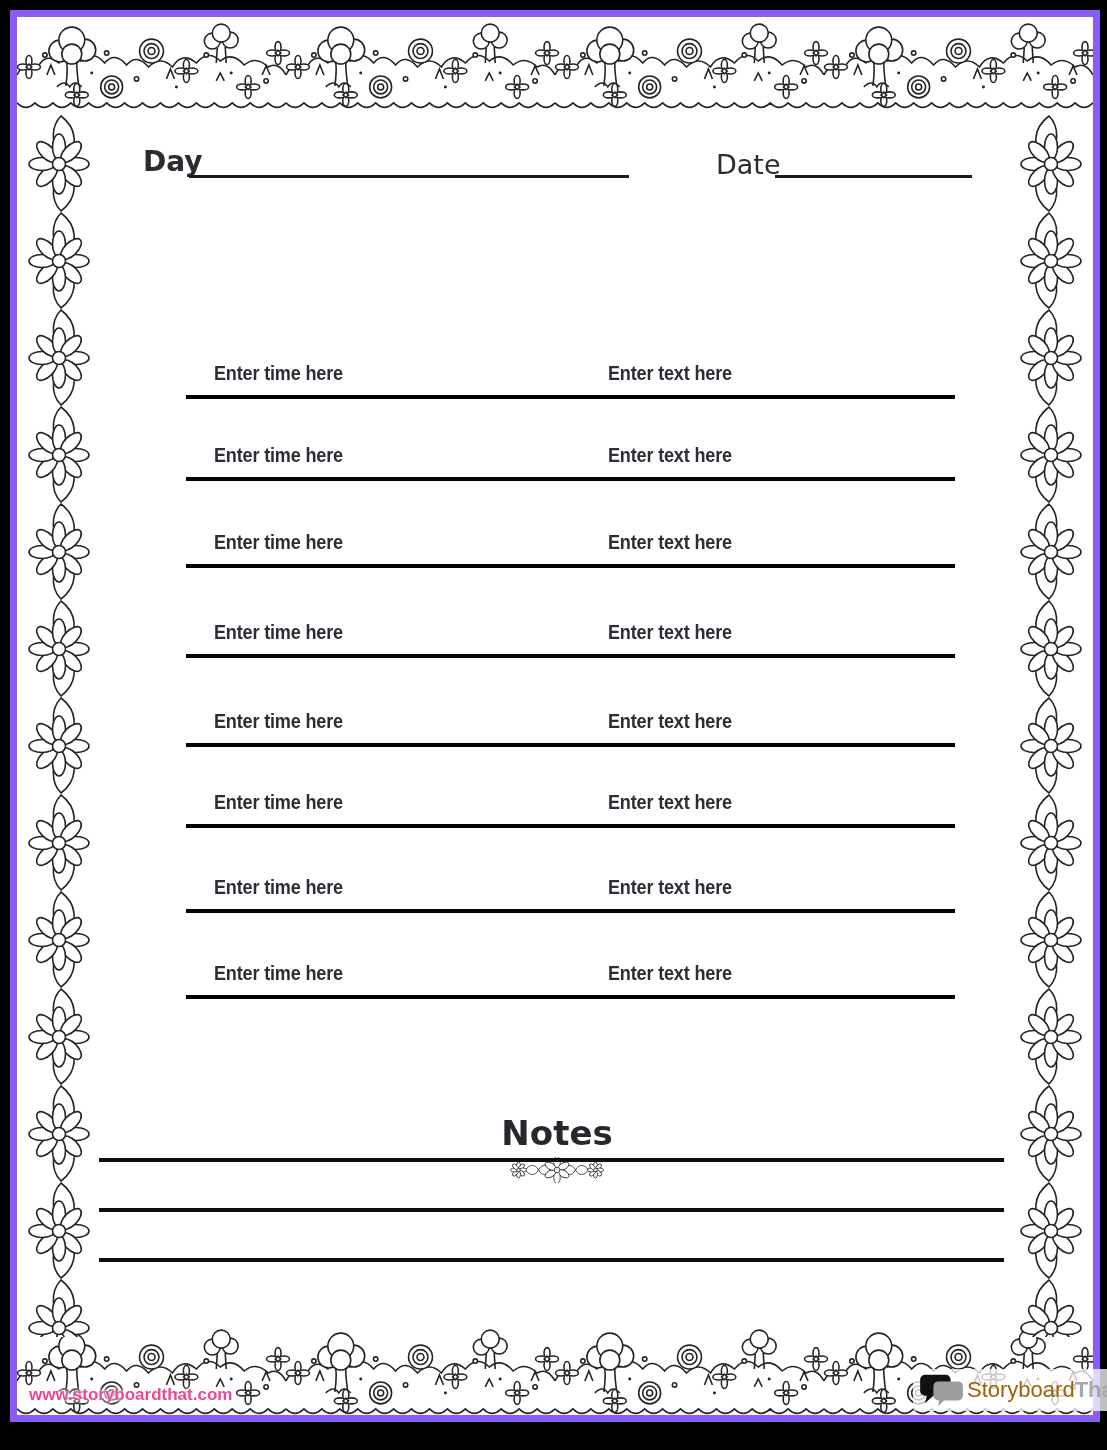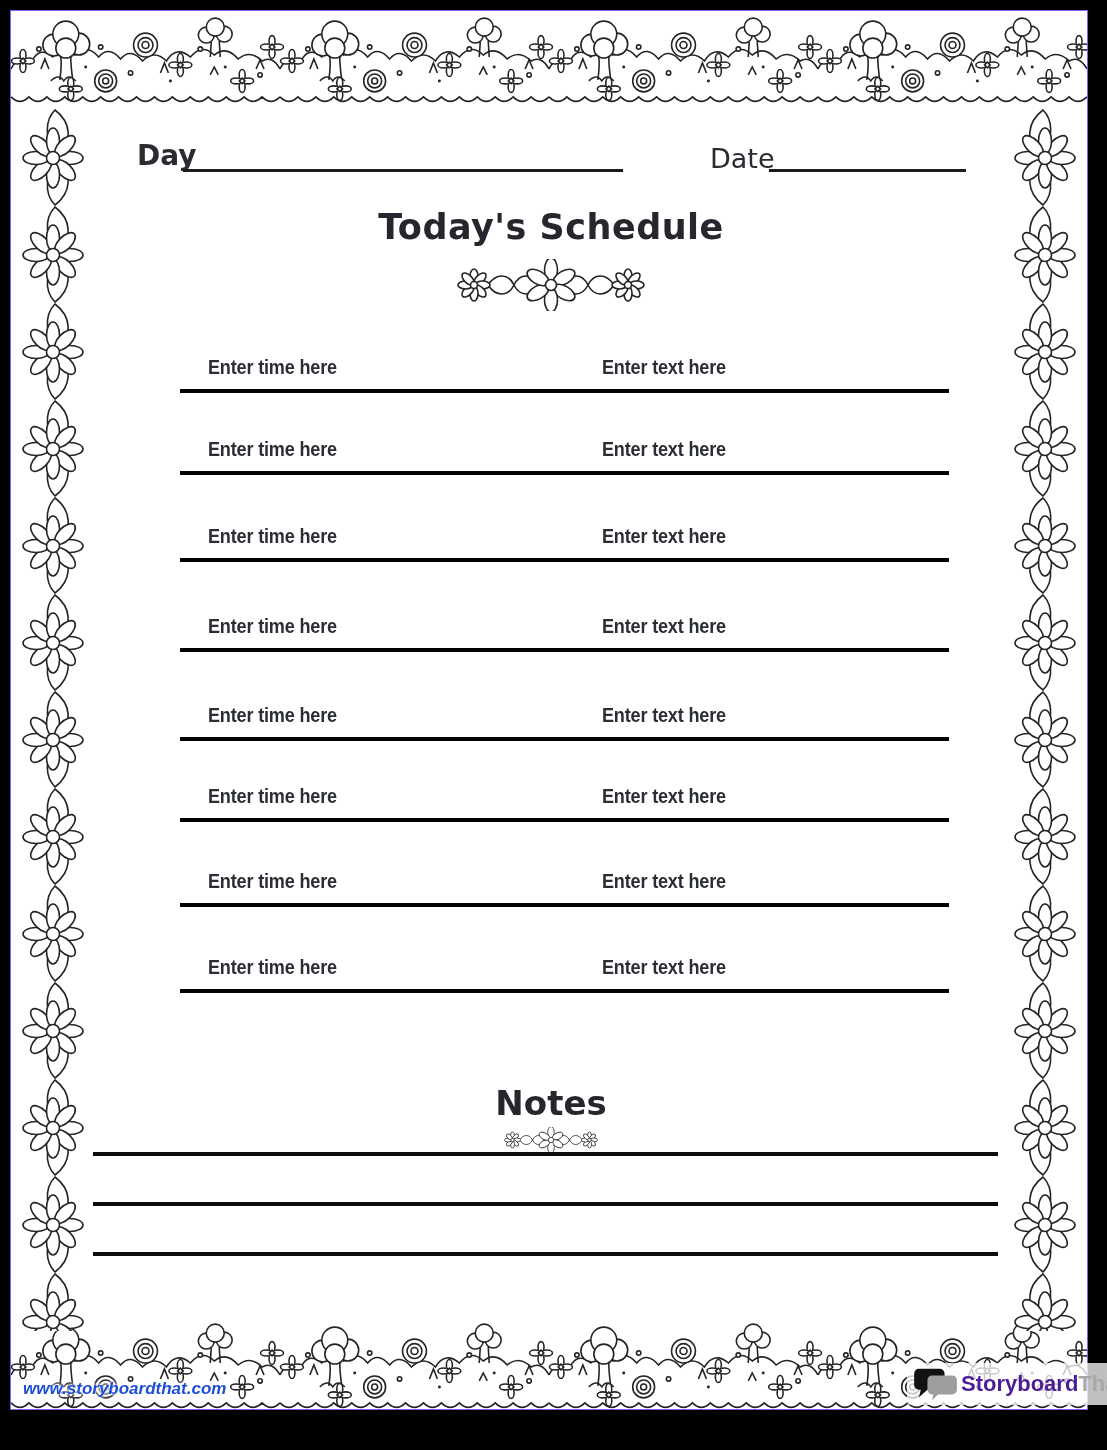--- a/index.html
+++ b/index.html
@@ -1,19 +1,19 @@
 <!DOCTYPE html>
 <html><head>
 <meta charset="utf-8">
 <style>
   html,body{margin:0;padding:0;background:#000;}
   #canvas{position:relative;width:1107px;height:1450px;background:#000;overflow:hidden;
           font-family:"DejaVu Sans",sans-serif;}
   .page{position:absolute;left:10px;top:10px;width:1076px;height:1398px;background:#fff;
-        border:1px solid #8b5cf6;}
+        border:7px solid #8b5cf6;}
   .inner{position:absolute;inset:0;}
 
   svg{display:block;}
   .lineart{stroke:#242424;fill:#fff;stroke-width:1.6;}
   .lineart-n{stroke:#242424;fill:none;stroke-width:1.6;}
 
   
   .border-top{position:absolute;left:0;top:6px;width:1076px;height:88px;}
   .border-bottom{position:absolute;left:0;top:1312px;width:1076px;height:88px;}
   .border-left{position:absolute;left:2px;top:98px;width:82px;height:1222px;}
@@ -36,35 +36,35 @@
   .srow:nth-of-type(1){top:330px}.srow:nth-of-type(2){top:412px}.srow:nth-of-type(3){top:499px}
   .srow:nth-of-type(4){top:589px}.srow:nth-of-type(5){top:678px}.srow:nth-of-type(6){top:759px}
   .srow:nth-of-type(7){top:844px}.srow:nth-of-type(8){top:930px}
   .ph{position:absolute;bottom:10px;font-family:"Liberation Sans",sans-serif;font-weight:700;
       font-size:21px;color:#2b2e35;transform:scale(.86,1);transform-origin:0 100%;
       letter-spacing:-0.2px;white-space:nowrap;}
   .ph-time{left:28px;}
   .ph-text{left:422px;}
 
   
-  .notes-wrap{position:absolute;left:150px;top:1072px;width:780px;text-align:center;color:#26262c;}
+  .notes-wrap{position:absolute;left:150px;top:1096px;width:780px;text-align:center;color:#26262c;}
   .notes-title{font-size:34px;font-weight:700;}
   .notes-divider{margin:4px auto 0 auto;width:96px;height:26px;}
   .nline{position:absolute;left:82px;width:905px;height:4px;background:#0d0d0d;}
   .nline-1{top:1141px}.nline-2{top:1191px}.nline-3{top:1241px}
 
   
   .site-url{position:absolute;left:12px;top:1368px;font-family:"Liberation Sans",sans-serif;
-            font-weight:700;font-size:17px;color:#1d4ed8;
-            text-shadow:0 0 2px #fff,0 0 4px #fff,0 0 6px #fff;font-style:italic;}
+            font-weight:700;font-size:17px;color:#ec4899;
+            text-shadow:0 0 2px #fff,0 0 4px #fff,0 0 6px #fff;}
   .logo{position:absolute;left:896px;top:1352px;display:flex;align-items:center;
         background:rgba(255,255,255,.75);padding:2px 4px;border-radius:4px;}
   .logo svg{width:50px;height:38px;}
   .logo-text{font-family:"Liberation Sans",sans-serif;font-size:22px;letter-spacing:0;white-space:nowrap;}
-  .logo-dark{color:#4c1d95;font-weight:700;}
+  .logo-dark{color:#a16207;font-weight:400;}
   .logo-light{color:#a8a8a8;font-weight:700;}
 </style>
 </head>
 <body>
 
 <div id="canvas">
 
   <svg width="0" height="0" style="position:absolute" aria-hidden="true">
     <defs>
 
@@ -227,26 +227,20 @@
 
       <div class="day-wrap">
         <span class="day-label">Day</span>
       </div>
       <div class="day-line"></div>
       <div class="date-wrap">
         <span class="date-label">Date</span>
       </div>
       <div class="date-line"></div>
 
-      <div class="title-wrap">
-        <div class="page-title">Today's Schedule</div>
-        <svg class="title-divider" viewBox="0 0 190 52" aria-hidden="true">
-          <use href="#flower-divider"></use>
-        </svg>
-      </div>
 
       <div>
         <div class="srow">
           <span class="ph ph-time">Enter time here</span>
           <span class="ph ph-text">Enter text here</span>
         </div>
         <div class="srow">
           <span class="ph ph-time">Enter time here</span>
           <span class="ph ph-text">Enter text here</span>
         </div>

